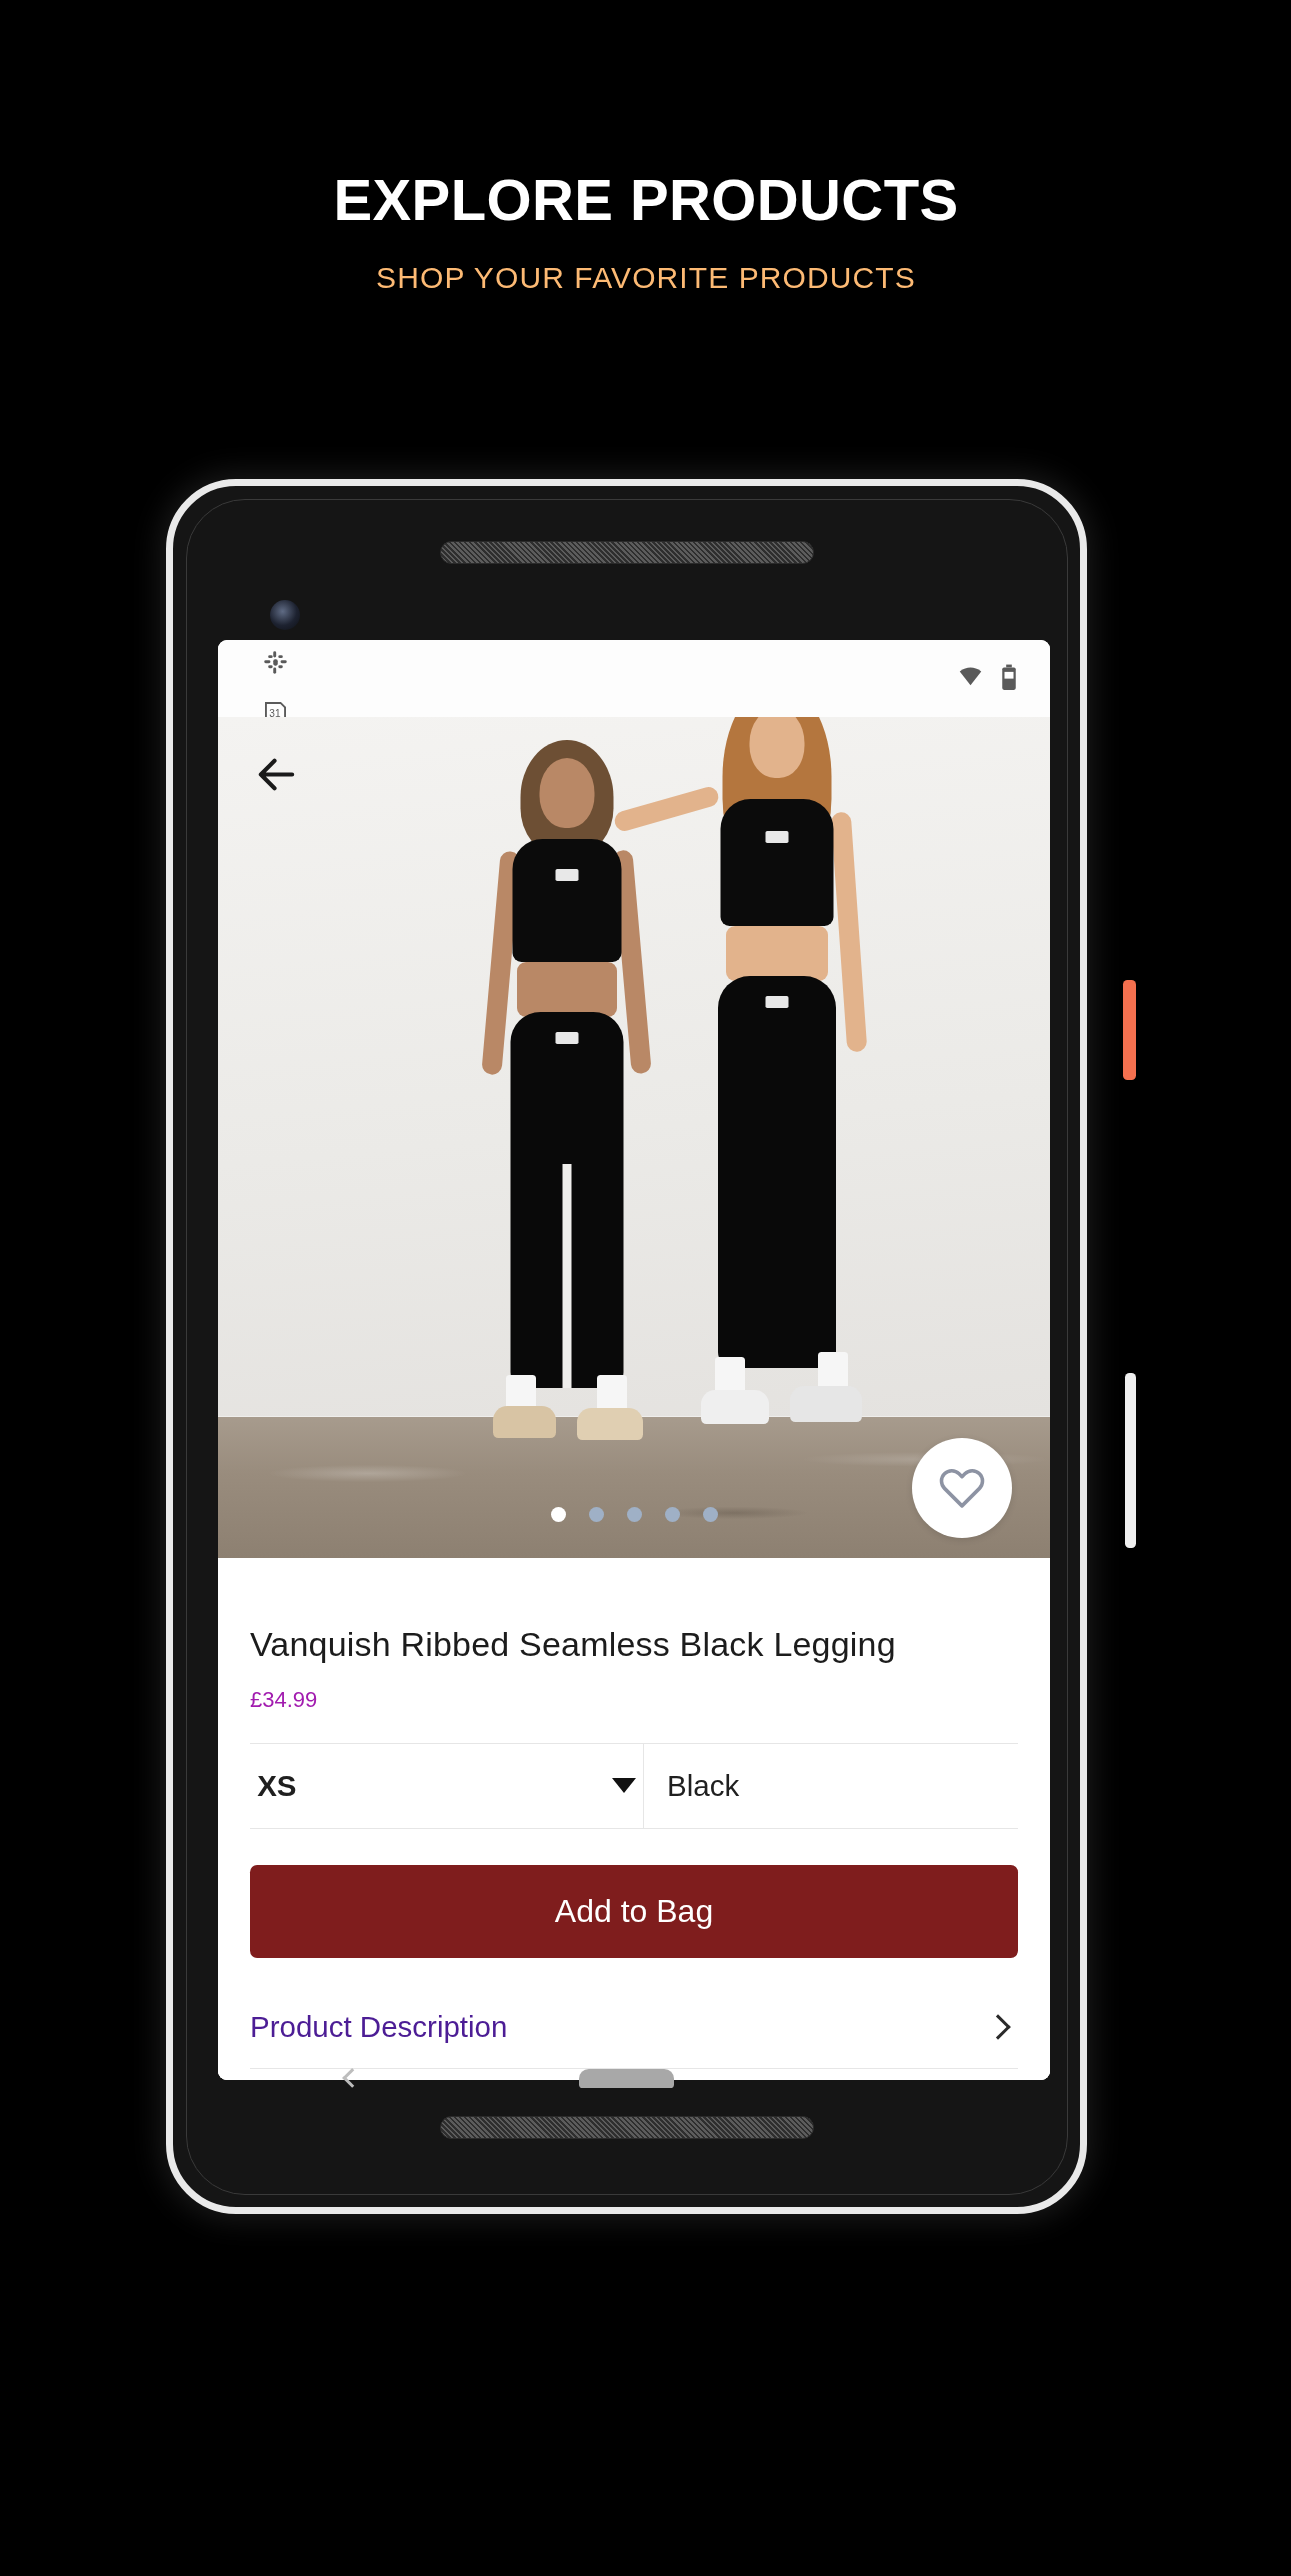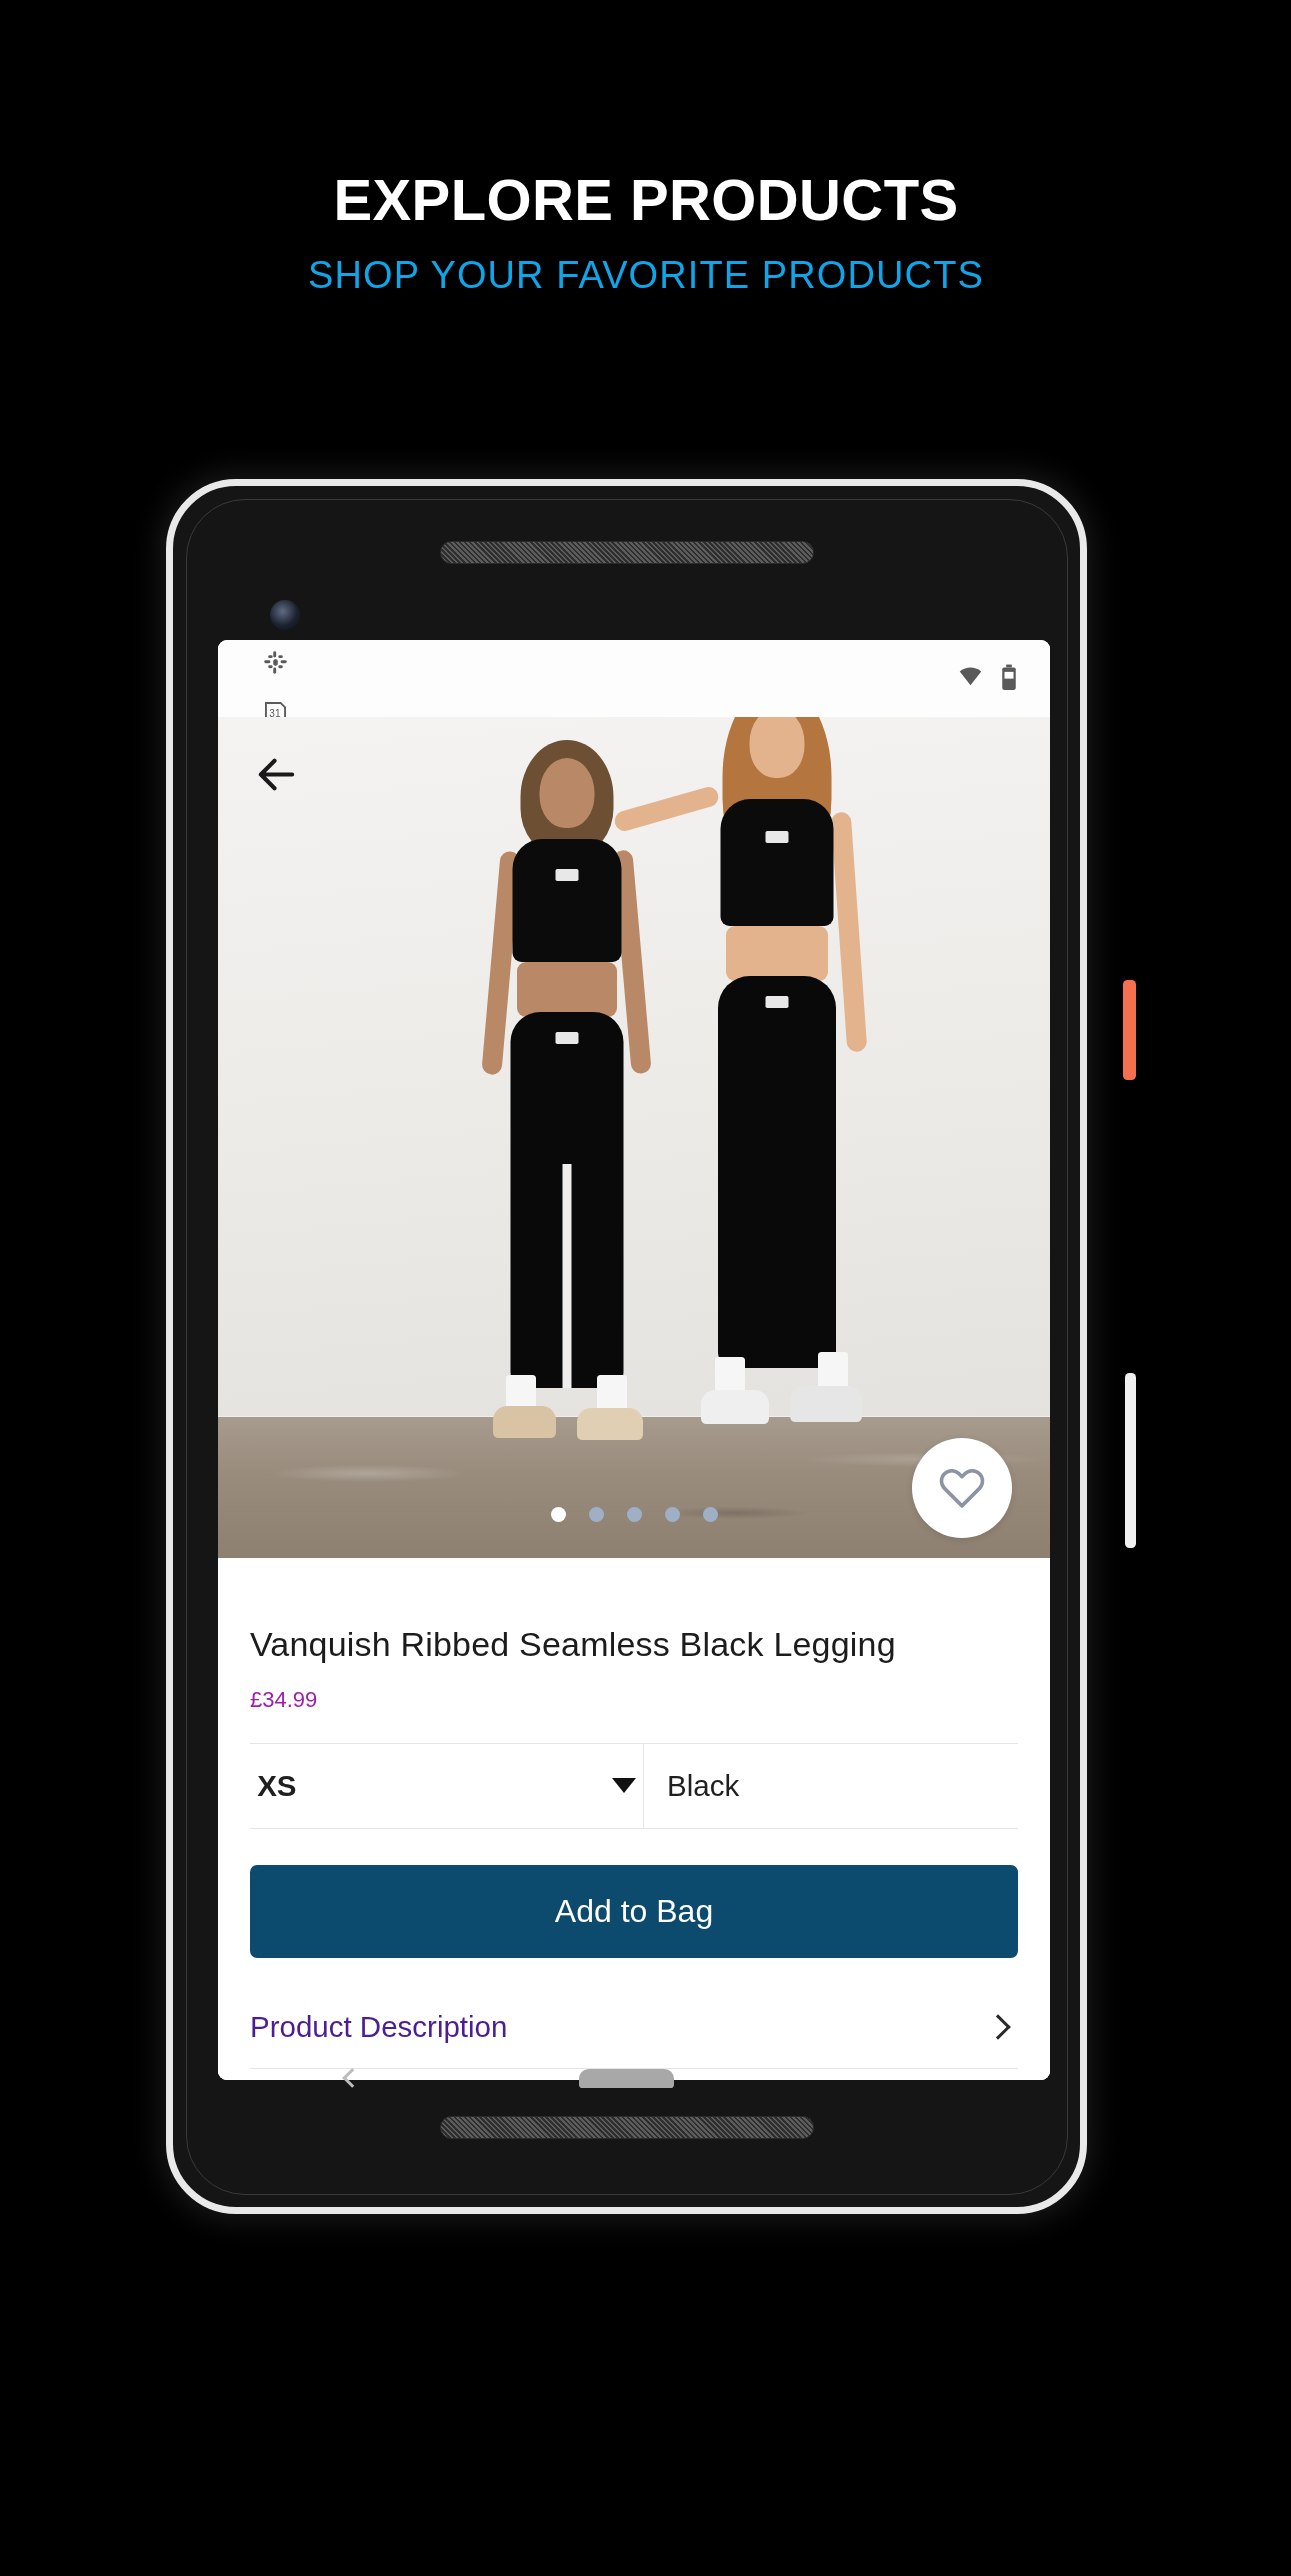--- a/index.html
+++ b/index.html
@@ -18,25 +18,25 @@
   }
   .promo-title{
     color:#ffffff;
     font-size:58px;
     font-weight:700;
     letter-spacing:0.4px;
     line-height:1.05;
     font-family:"Liberation Sans", sans-serif;
   }
   .promo-sub{
-    color:#0ea5e9;
-    font-size:38px;
+    color:#fdba74;
+    font-size:30px;
     font-weight:400;
     letter-spacing:1.1px;
-    margin-top:23px;
+    margin-top:30px;
   }
 
   
   .phone-wrap{
     position:absolute;
     left:166px;
     top:479px;
     width:959px;
     height:1735px;
   }
@@ -273,21 +273,21 @@
   .variant.color{ flex:1 1 auto; padding-left:23px; }
   .caret{
     width:0;height:0;
     border-left:12.5px solid transparent;
     border-right:12.5px solid transparent;
     border-top:15px solid #111;
   }
   .add-bag{
     margin:36px 32px 0 32px;
     height:93px;
-    background:#0c4a6e;
+    background:#7f1d1d;
     color:#ffffff;
     border:none;
     border-radius:7.2px;
     font-size:32px;
     font-family:"Liberation Sans", sans-serif;
     display:flex;align-items:center;justify-content:center;
     cursor:pointer;
   }
   .desc-row{
     margin:0 32px;

